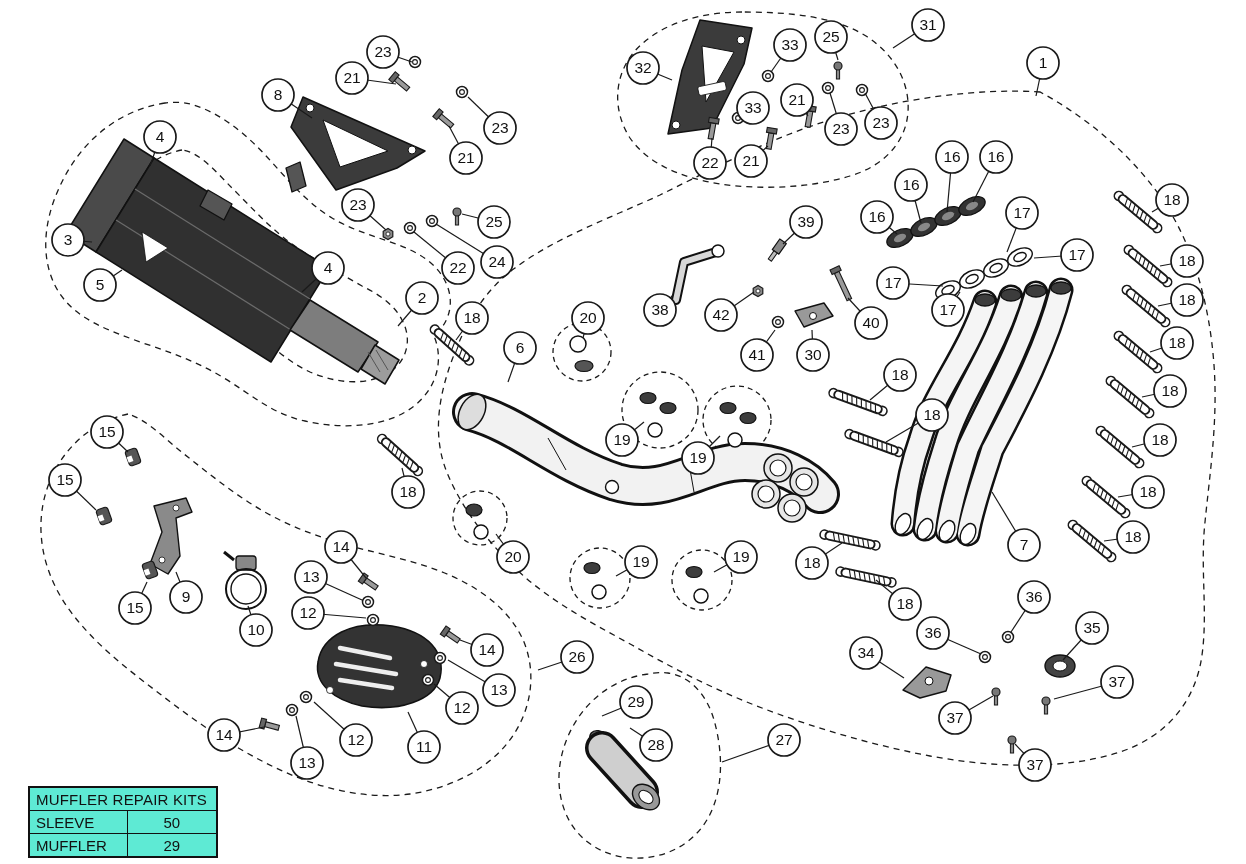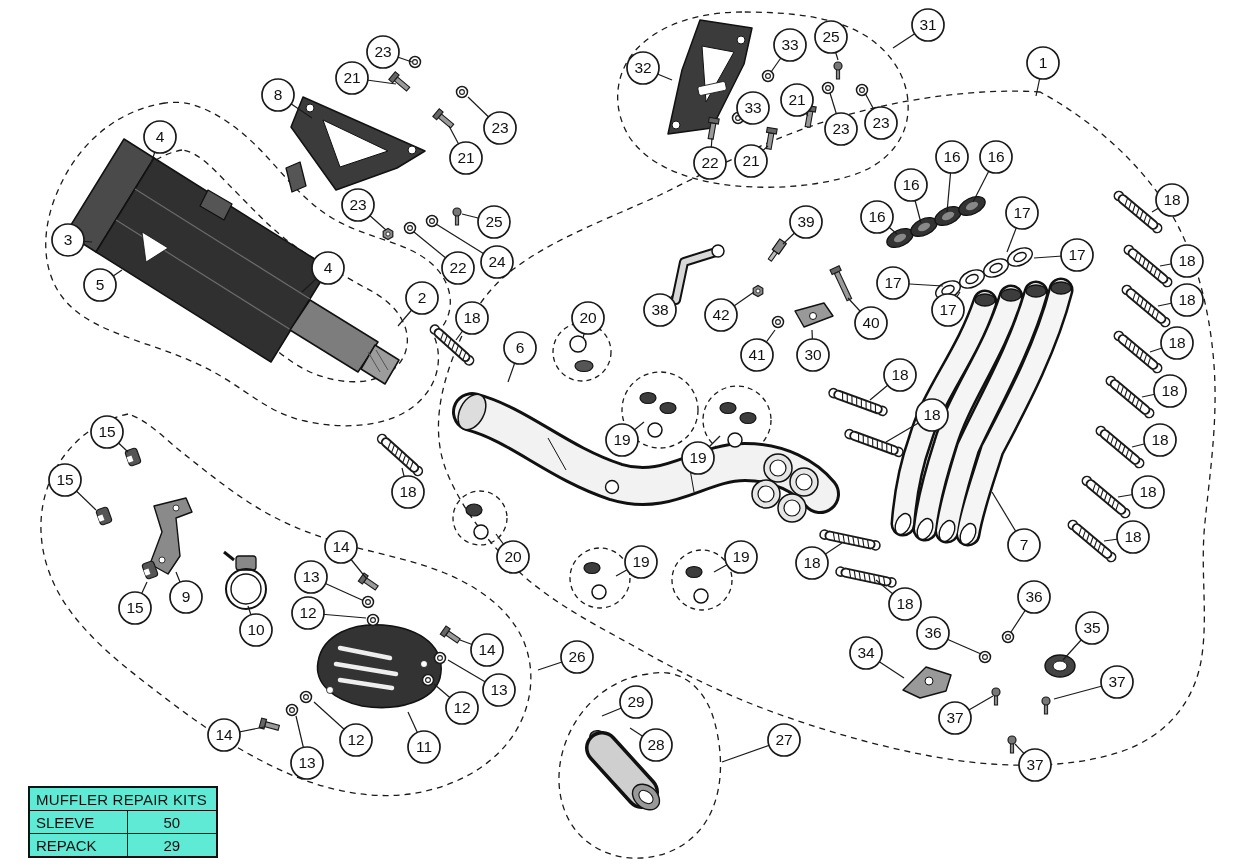--- a/index.html
+++ b/index.html
@@ -976,17 +976,17 @@
       </g>
 </svg>
 
 <div class="repair-table">
   <div class="tr title">MUFFLER REPAIR KITS</div>
   <div class="tr">
     <div class="td label">SLEEVE</div>
     <div class="td val">50</div>
   </div>
   <div class="tr">
-    <div class="td label">REPACK</div>
+    <div class="td label">MUFFLER</div>
     <div class="td val">29</div>
   </div>
 </div>
 </div>
 
 </body></html>

